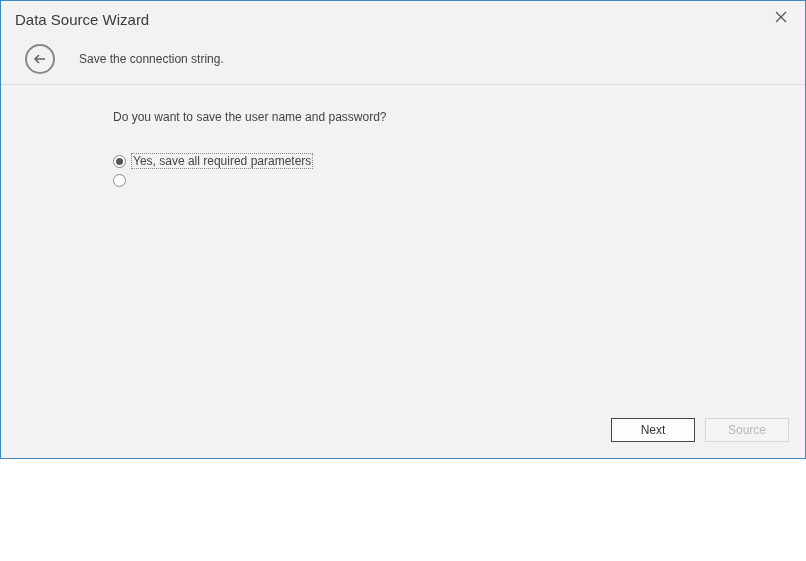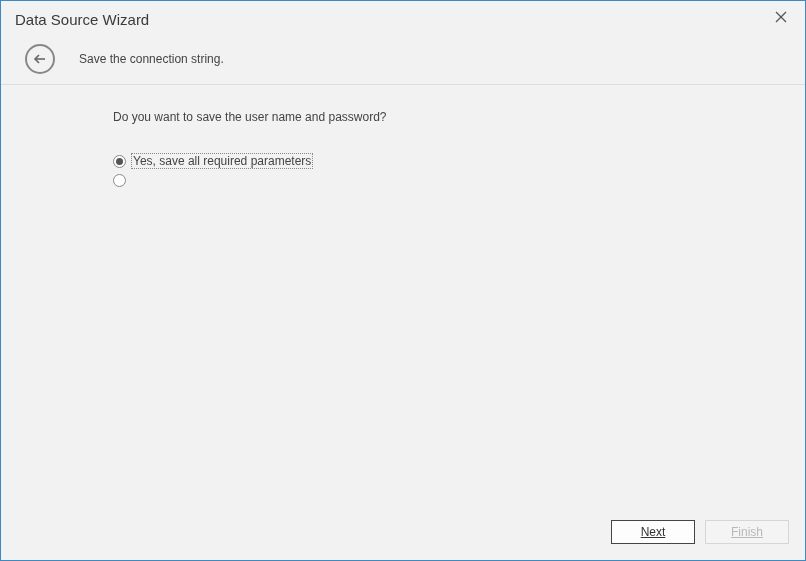--- a/index.html
+++ b/index.html
@@ -5,21 +5,21 @@
   * { box-sizing: border-box; }
   html, body { margin:0; padding:0; }
   body {
     font-family: "Segoe UI", Tahoma, sans-serif;
     font-size: 12px;
     color: #444;
     background: #fff;
   }
   .window {
     width: 806px;
-    height: 561px;
+    height: 459px;
     margin: 0;
     border: 1px solid #3b8ac4;
     background: #f2f2f2;
     display: flex;
     flex-direction: column;
     position: relative;
   }
   .titlebar {
     display: flex;
     align-items: flex-start;
@@ -94,21 +94,20 @@
     padding: 12px 16px 16px 16px;
   }
   .btn {
     min-width:84px;
     height:24px;
     border:1px solid #a9a9a9;
     background:#fdfdfd;
     font-size:12px;
     cursor:pointer;
     color:#333;
-    text-decoration:underline;
   }
   .btn.primary {
     border:1px solid #444;
   }
   .btn.disabled {
     color:#b8b8b8;
     border-color:#d6d6d6;
     background:#f4f4f4;
     cursor:default;
   }
@@ -147,16 +146,16 @@
         <span class="opt-label focused">Yes, save all required parameters</span>
       </div>
       <div class="option-row">
         <span class="radio"></span>
       </div>
     </div>
   </div>
 
   <div class="footer">
     <button class="btn primary">Next</button>
-    <button class="btn disabled">Finish</button>
+    <button class="btn disabled">Source</button>
   </div>
 
 </div>
 
 </body></html>

